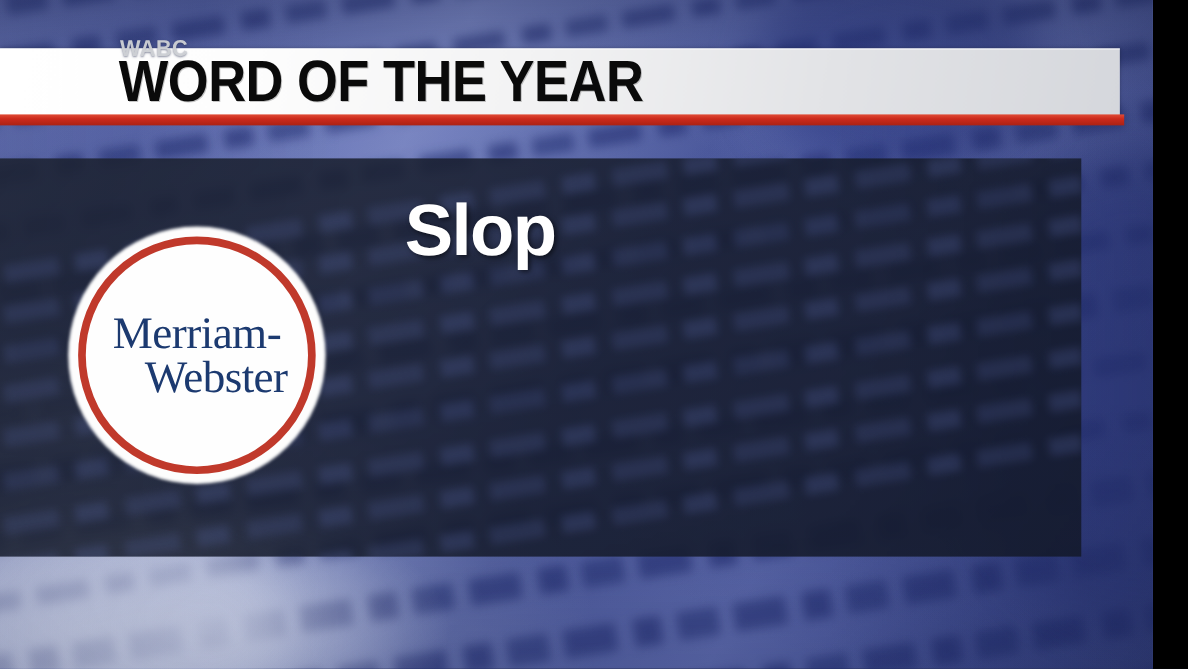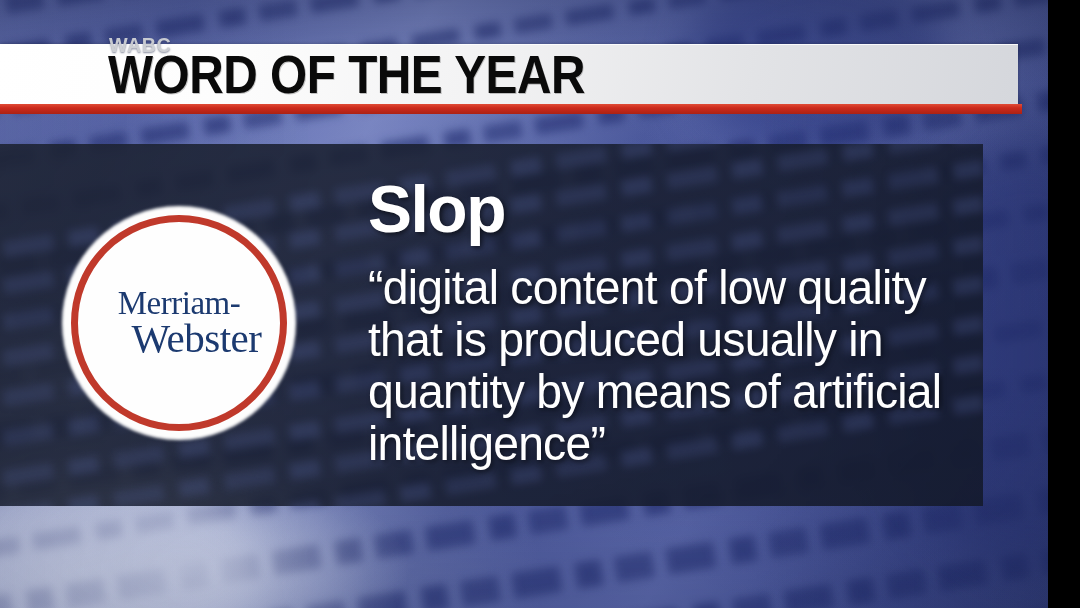--- a/index.html
+++ b/index.html
@@ -207,21 +207,21 @@
     height: 234px;
     display: flex;
     flex-direction: column;
     align-items: center;
     justify-content: center;
     font-family: "Liberation Serif", "DejaVu Serif", serif;
     color: #1c3a70;
     line-height: 0.97;
     letter-spacing: -0.5px;
   }
-  #logo-text .l1 { font-size: 33px; }
+  #logo-text .l1 { font-size: 41px; }
   #logo-text .l2 { font-size: 41px; margin-left: 35px; }
 
   
   #word-row {
     position: absolute;
     left: 368px;
     top: 176px;
     display: flex;
     align-items: baseline;
     white-space: nowrap;
@@ -327,20 +327,14 @@
     <div id="logo-text">
       <div class="l1">Merriam-</div>
       <div class="l2">Webster</div>
     </div>
   </div>
 
   <div id="word-row">
     <span id="word">Slop</span>
   </div>
 
-  <div id="definition">
-    <div class="dline">“digital content of low quality</div>
-    <div class="dline">that is produced usually in</div>
-    <div class="dline">quantity by means of artificial</div>
-    <div class="dline">intelligence”</div>
-  </div>
 
 </div>
 
 </body></html>

